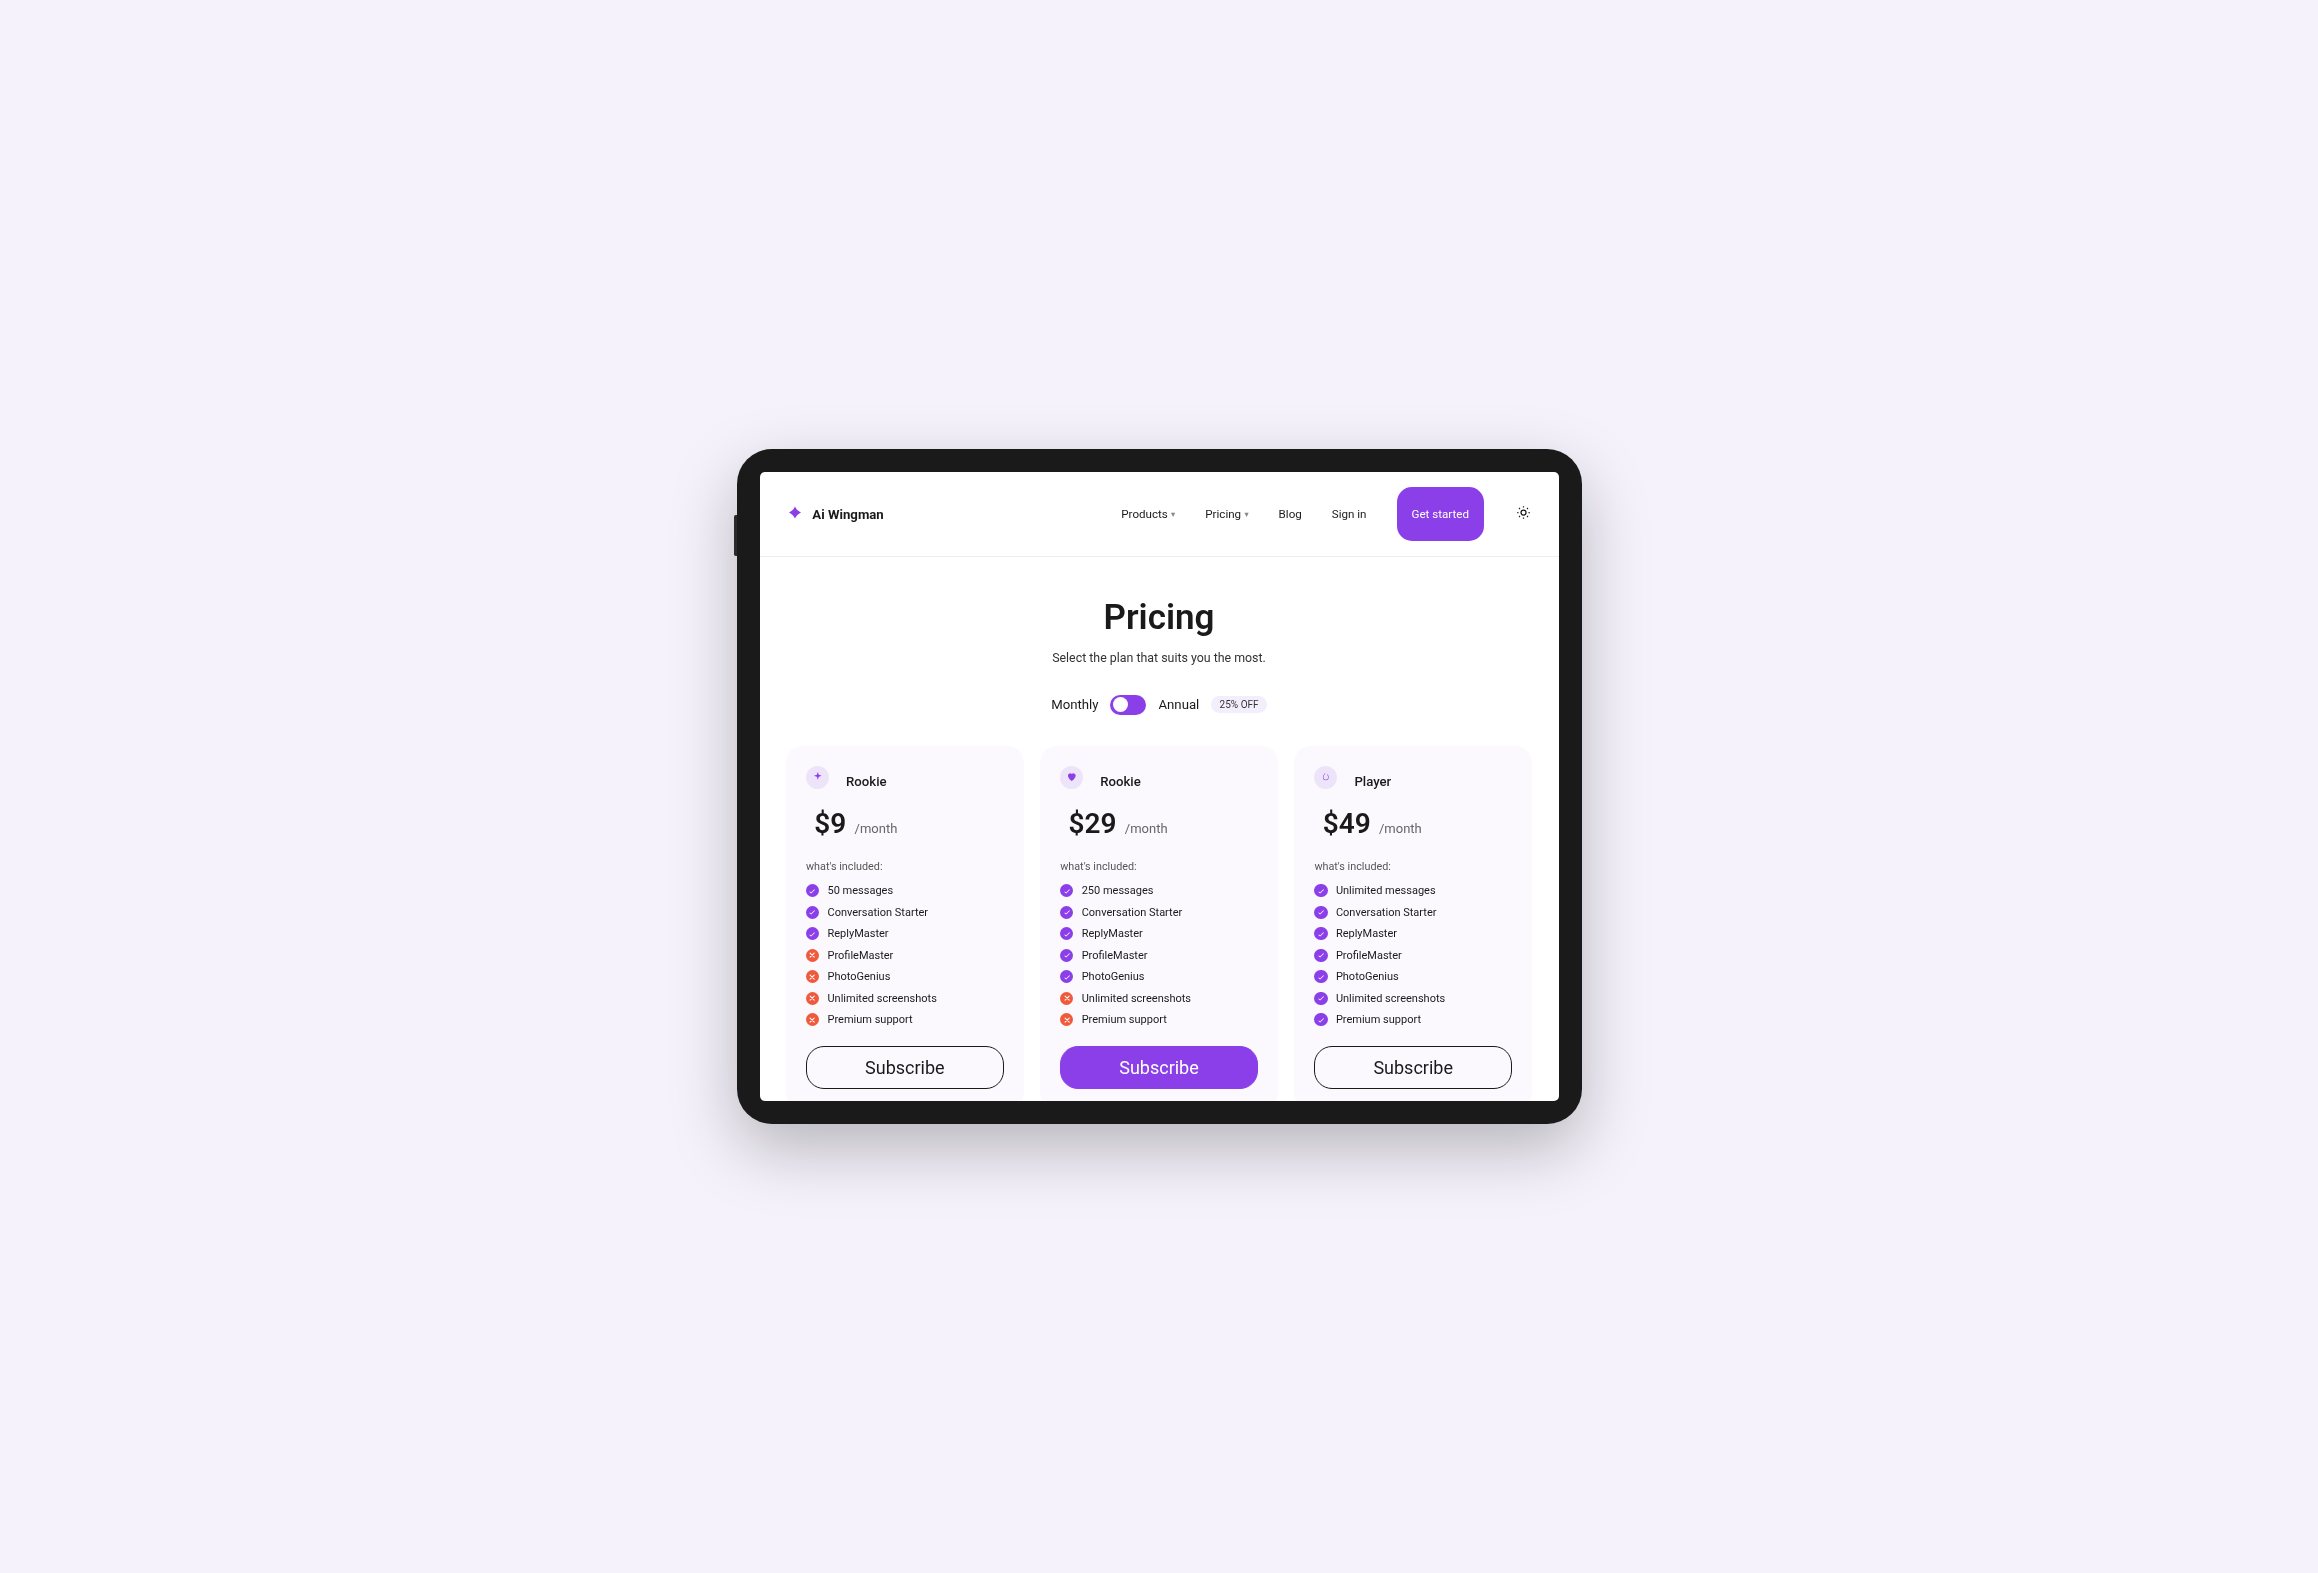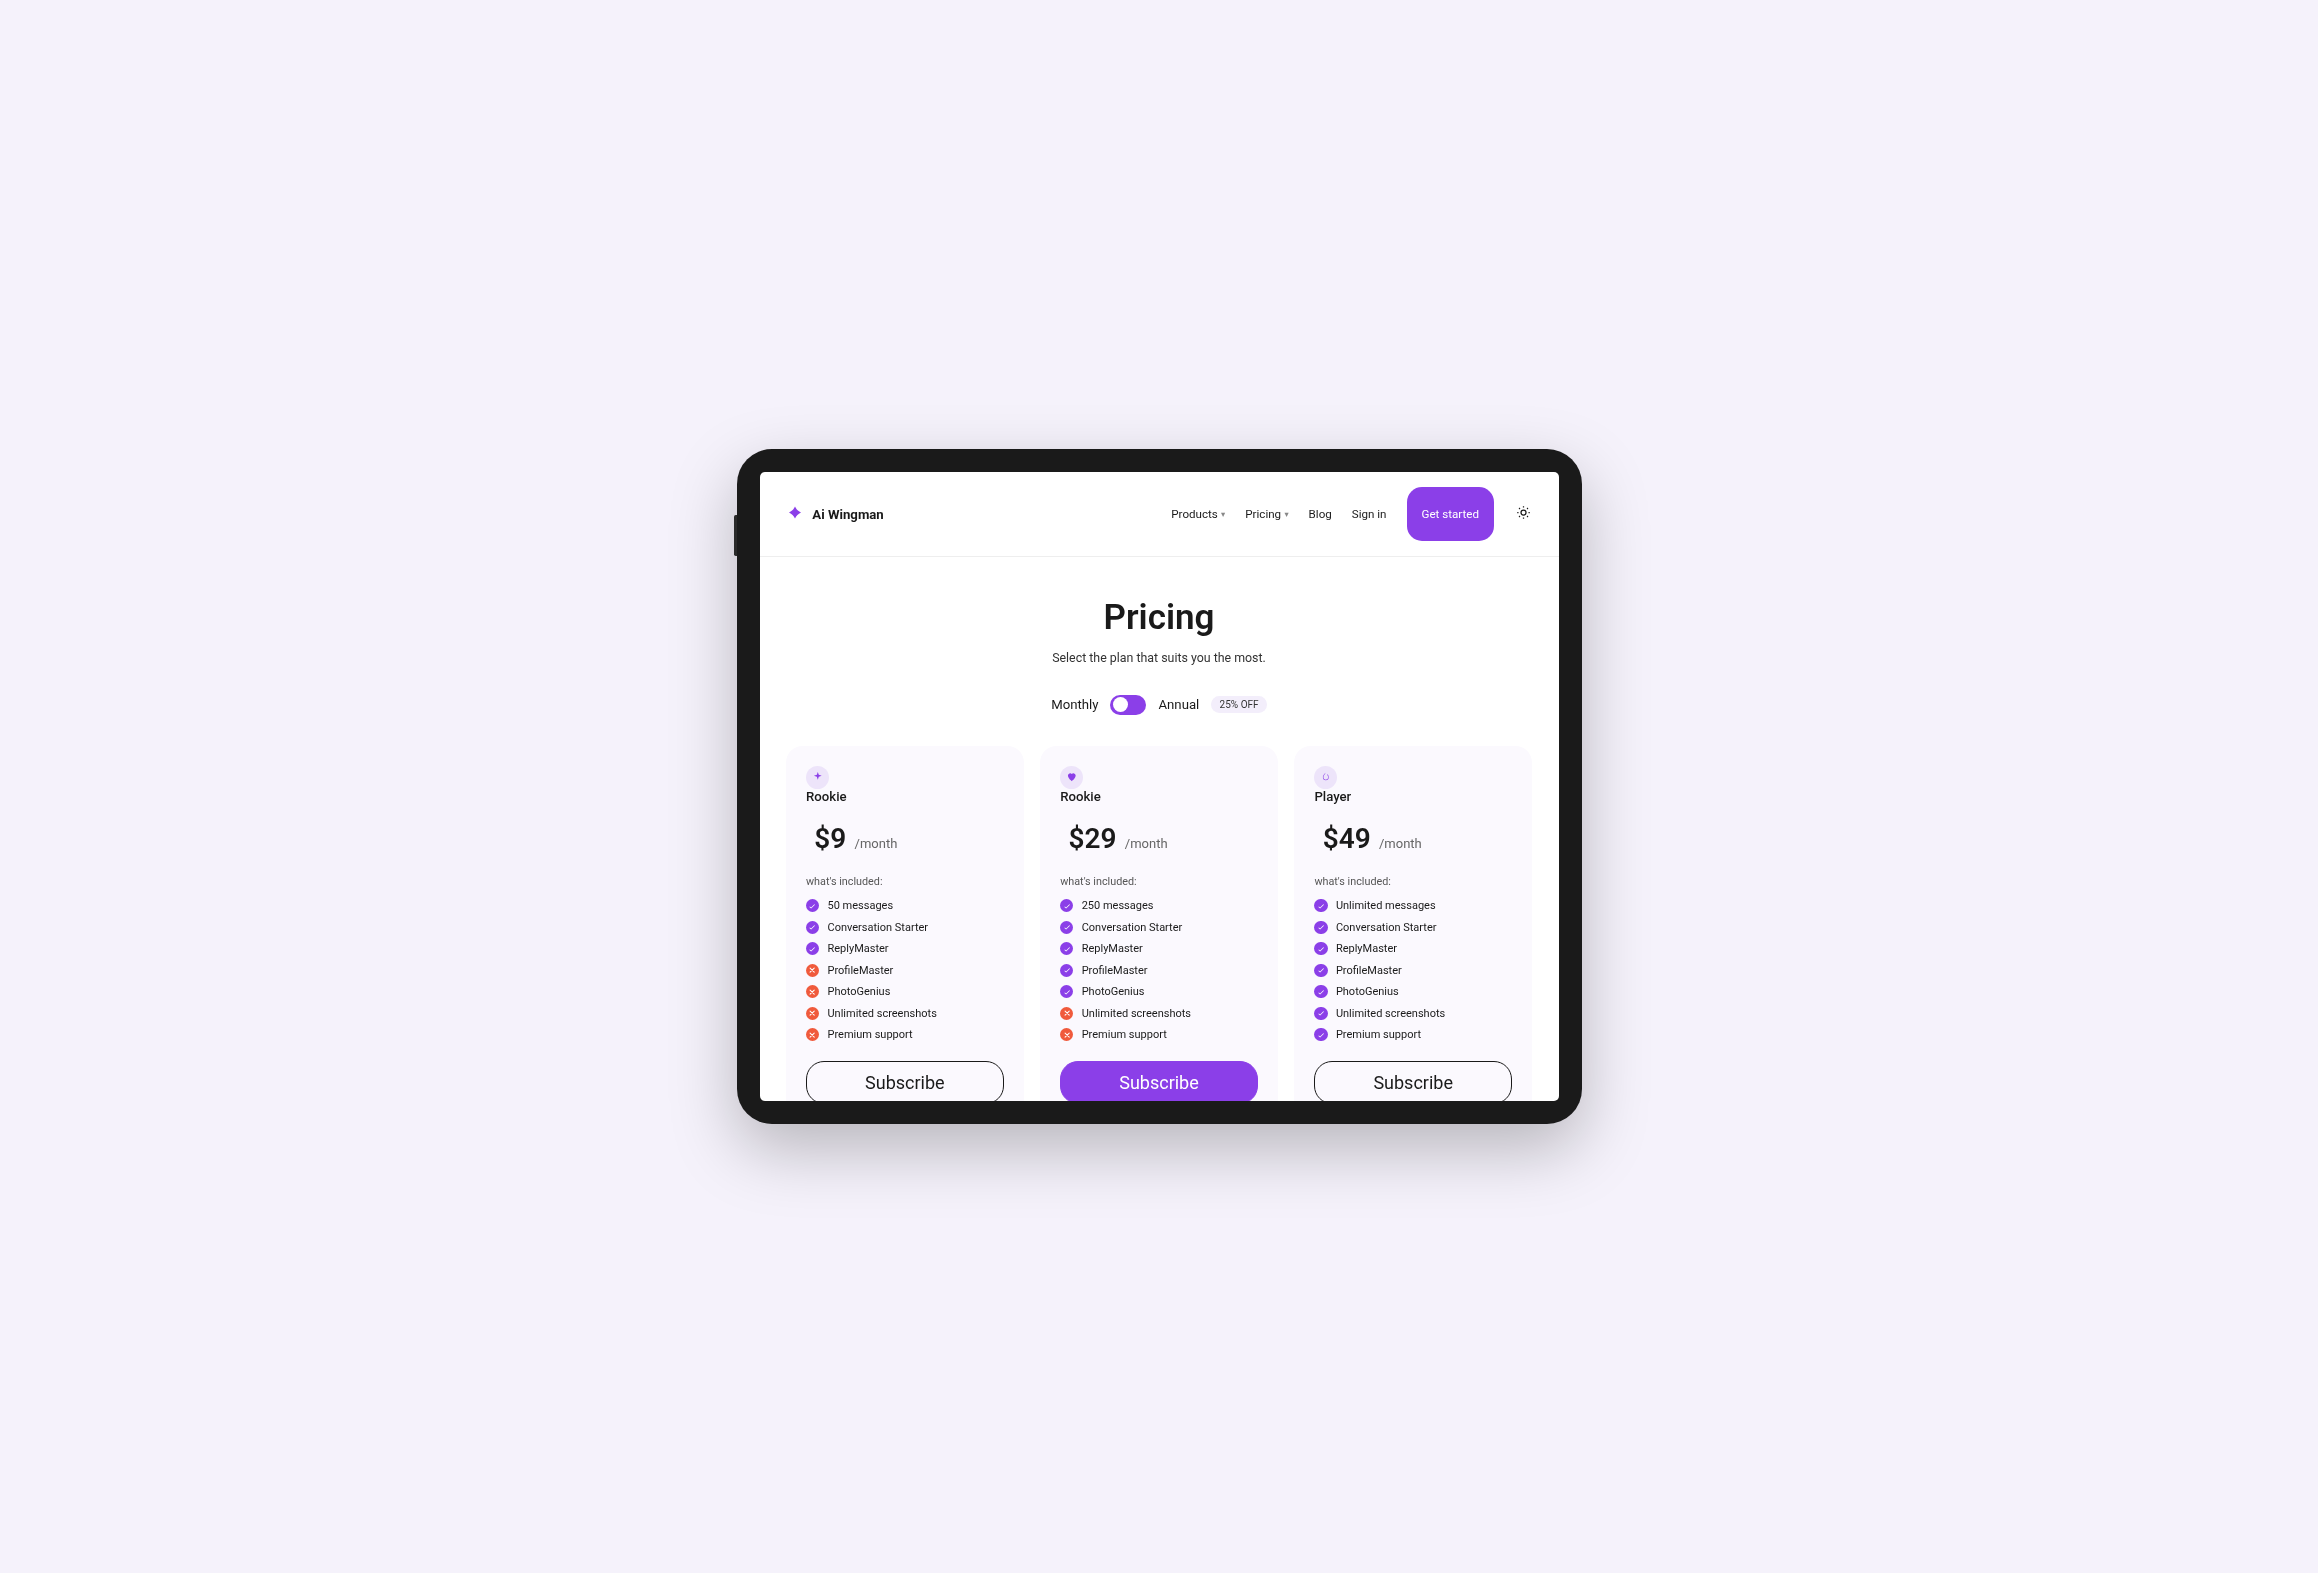--- a/index.html
+++ b/index.html
@@ -52,21 +52,21 @@
 }
 .logo-icon svg { display: block; }
 .logo-text {
   font-weight: 700;
   font-size: 13.2px;
   color: #1a1a1a;
 }
 .nav {
   display: flex;
   align-items: center;
-  gap: 20px;
+  gap: 30px;
 }
 .nav-link {
   font-size: 11.6px;
   color: #1a1a1a;
   display: flex;
   align-items: center;
   gap: 3.3px;
   cursor: pointer;
 }
 .nav-link .chev {
@@ -151,24 +151,23 @@
 }
 .plan-card {
   background: #FBF9FE;
   border-radius: 16.6px;
   padding: 20px;
   display: flex;
   flex-direction: column;
 }
 .plan-head {
   display: flex;
-  align-items: flex-start;
-  gap: 0;
+  align-items: flex-end;
+  gap: 17px;
   margin-bottom: 18px;
-  flex-direction: column;
 }
 .plan-icon {
   width: 23px;
   height: 23px;
   border-radius: 50%;
   background: #EDE4FA;
   display: flex;
   align-items: center;
   justify-content: center;
 }

